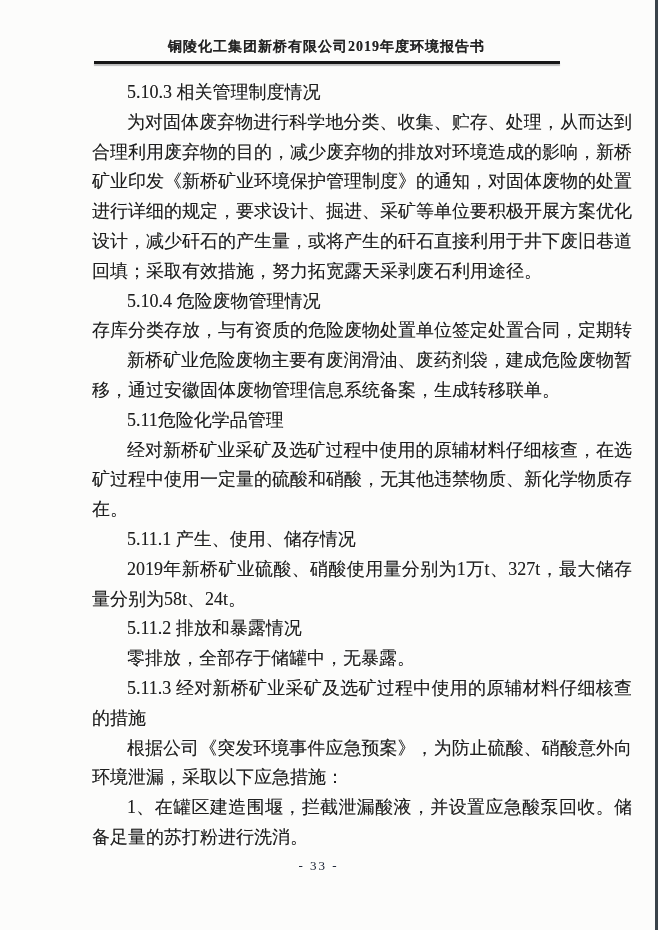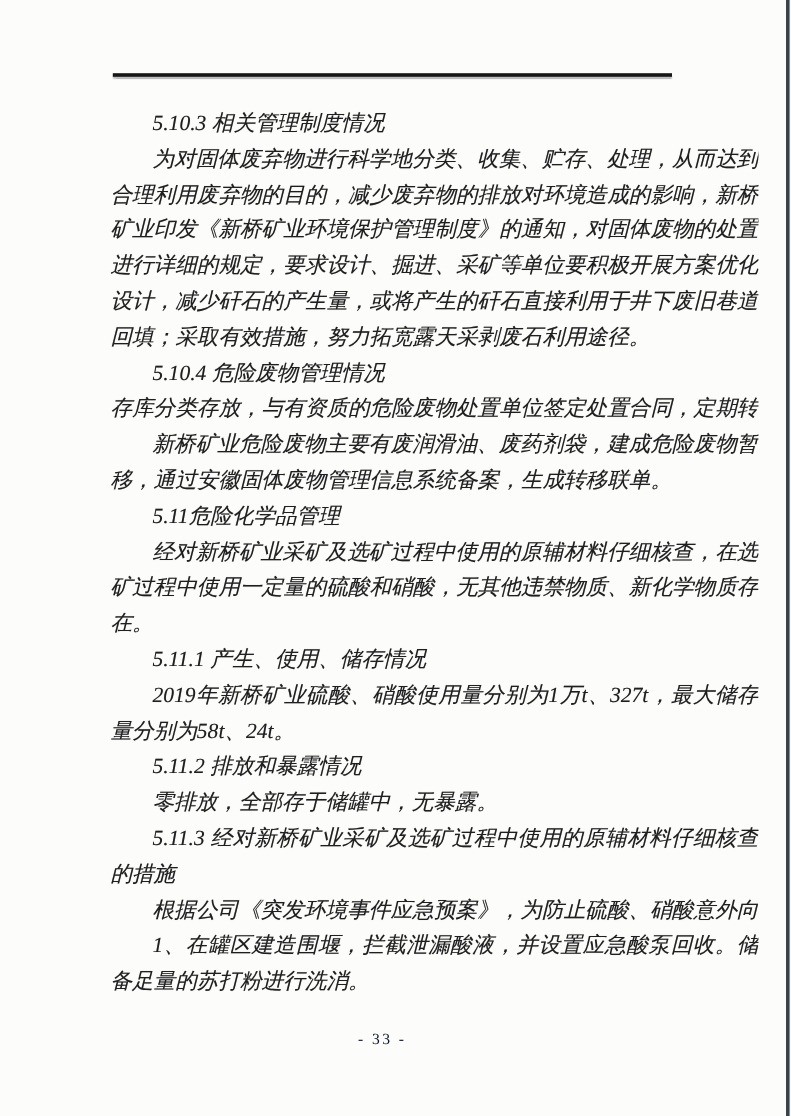--- a/index.html
+++ b/index.html
@@ -34,26 +34,25 @@
   }
   .header-rule{
     position:absolute;
     left:94px;top:61px;
     width:466px;height:3px;
     background:#161616;
     box-shadow:0 2px 1px rgba(110,110,110,.45);
   }
   .doc-body{
     position:absolute;
-    left:92px;top:88px;
+    left:92px;top:78px;
     width:540px;
     font-size:18px;
     line-height:29.8px;
     text-shadow:0 0 .6px rgba(0,0,0,.4);
-    font-style:italic;
   }
   .line{
     height:29.8px;
     overflow:hidden;
     white-space:normal;
     text-align:left;
   }
   .line.first{
     padding-left:35px; 
   }
@@ -71,20 +70,21 @@
     letter-spacing:2px;
     color:#0f172a;
   }
 </style>
 </head>
 <body>
 
 <div class="page">
   <div class="scan-edge"></div>
 
+  <div class="header-title">铜陵化工集团新桥有限公司2019年度环境报告书</div>
 
   <div class="header-rule"></div>
 
   <main class="doc-body">
       <div class="block heading">
         <div class="line first">5.10.3 相关管理制度情况</div>
       </div>
       <div class="block paragraph">
         <div class="line first fill">为对固体废弃物进行科学地分类、收集、贮存、处理，从而达到</div>
         <div class="line fill">合理利用废弃物的目的，减少废弃物的排放对环境造成的影响，新桥</div>
@@ -121,20 +121,21 @@
       </div>
       <div class="block paragraph">
         <div class="line first">零排放，全部存于储罐中，无暴露。</div>
       </div>
       <div class="block heading">
         <div class="line first fill">5.11.3 经对新桥矿业采矿及选矿过程中使用的原辅材料仔细核查</div>
         <div class="line">的措施</div>
       </div>
       <div class="block paragraph">
         <div class="line first fill">根据公司《突发环境事件应急预案》，为防止硫酸、硝酸意外向</div>
+        <div class="line">环境泄漏，采取以下应急措施：</div>
       </div>
       <div class="block paragraph">
         <div class="line first fill">1、在罐区建造围堰，拦截泄漏酸液，并设置应急酸泵回收。储</div>
         <div class="line">备足量的苏打粉进行洗消。</div>
       </div>
     </main>
 
   <div class="footer">
     <span>- 33 -</span>
   </div>

